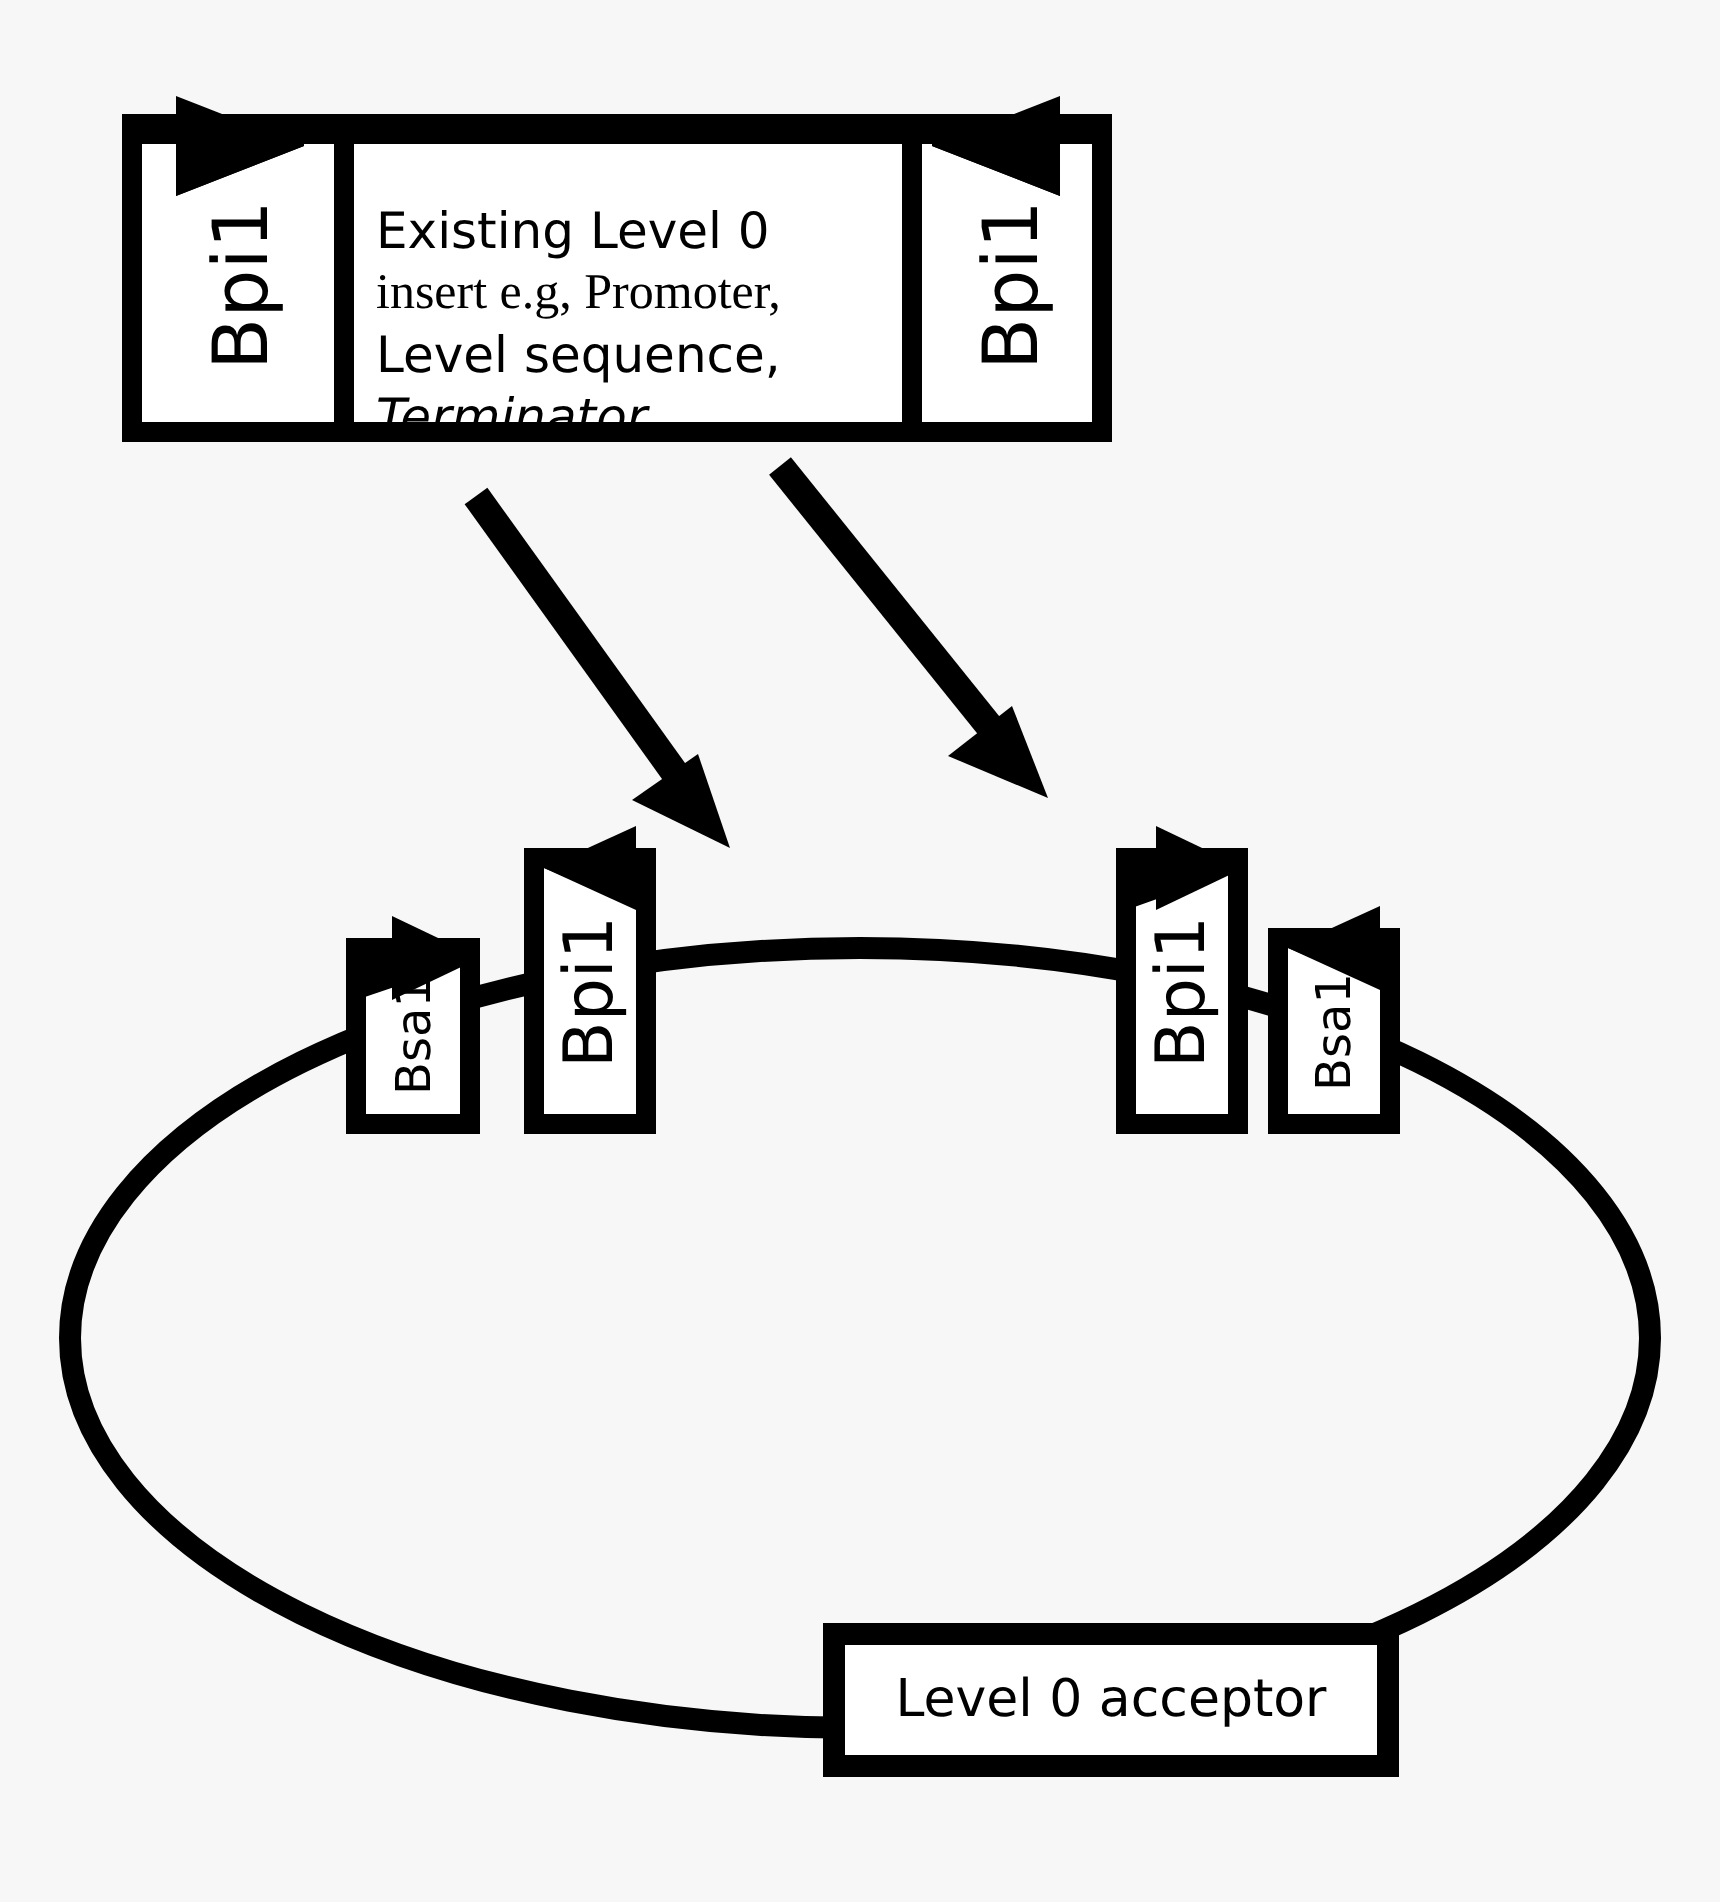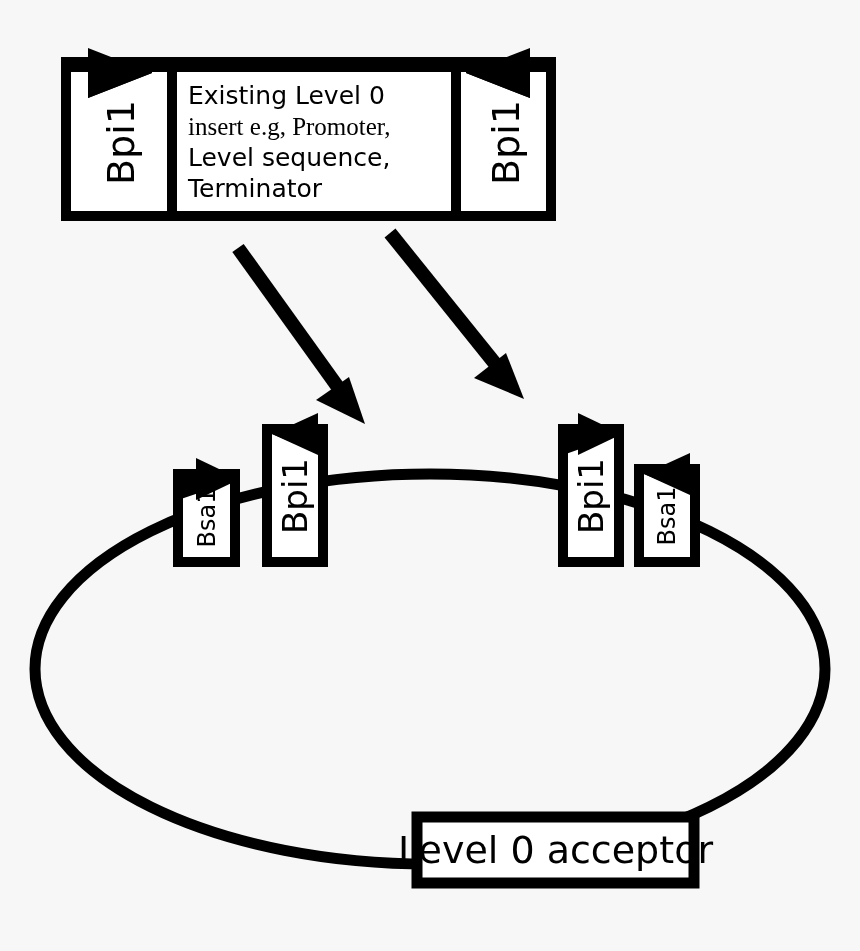--- a/index.html
+++ b/index.html
@@ -41,21 +41,21 @@
     color: #000;
     font-family: "DejaVu Sans", sans-serif;
     font-size: 25px;
     line-height: 31px;
     white-space: nowrap;
   }
   .acceptor-text {
     position: absolute;
     color: #000;
     font-family: "DejaVu Sans", sans-serif;
-    font-size: 38px;
+    font-size: 26px;
     white-space: nowrap;
   }
 </style>
 </head>
 <body>
 
 <div id="diagram-root">
 
   <svg class="layer" viewBox="0 0 860 951" xmlns="http://www.w3.org/2000/svg">
 
@@ -75,25 +75,25 @@
   </svg>
 
   <div class="vlabel" style="left:74px; top:80px; width:92px; height:125px; font-size:38px;
               display:flex; align-items:center; justify-content:center;
               transform:rotate(-90deg);">Bpi1</div>
 
   <div class="vlabel" style="left:459px; top:80px; width:92px; height:125px; font-size:38px;
               display:flex; align-items:center; justify-content:center;
               transform:rotate(-90deg);">Bpi1</div>
 
-  <div style="position:absolute; left:188px; top:80px; width:262px;">
+  <div style="position:absolute; left:188px; top:100px; width:262px;">
     <div class="insert-text" style="position:static;">Existing Level 0</div>
     <div class="insert-text" style="position:static;font-family:Liberation Serif, serif;">insert e.g, Promoter,</div>
     <div class="insert-text" style="position:static;">Level sequence,</div>
-    <div class="insert-text" style="position:static;">Terminator</div>
+    <div class="insert-text" style="position:static;font-style:italic;">Terminator</div>
   </div>
 
   <svg class="layer" viewBox="0 0 860 951" xmlns="http://www.w3.org/2000/svg">
 
     <g>
       <line x1="238" y1="248" x2="340" y2="390" stroke="#000000" stroke-width="14"></line>
       <path d="M 365 424 L 316 400 L 349 377 Z" fill="#000000"></path>
     </g>
 
     <g>

